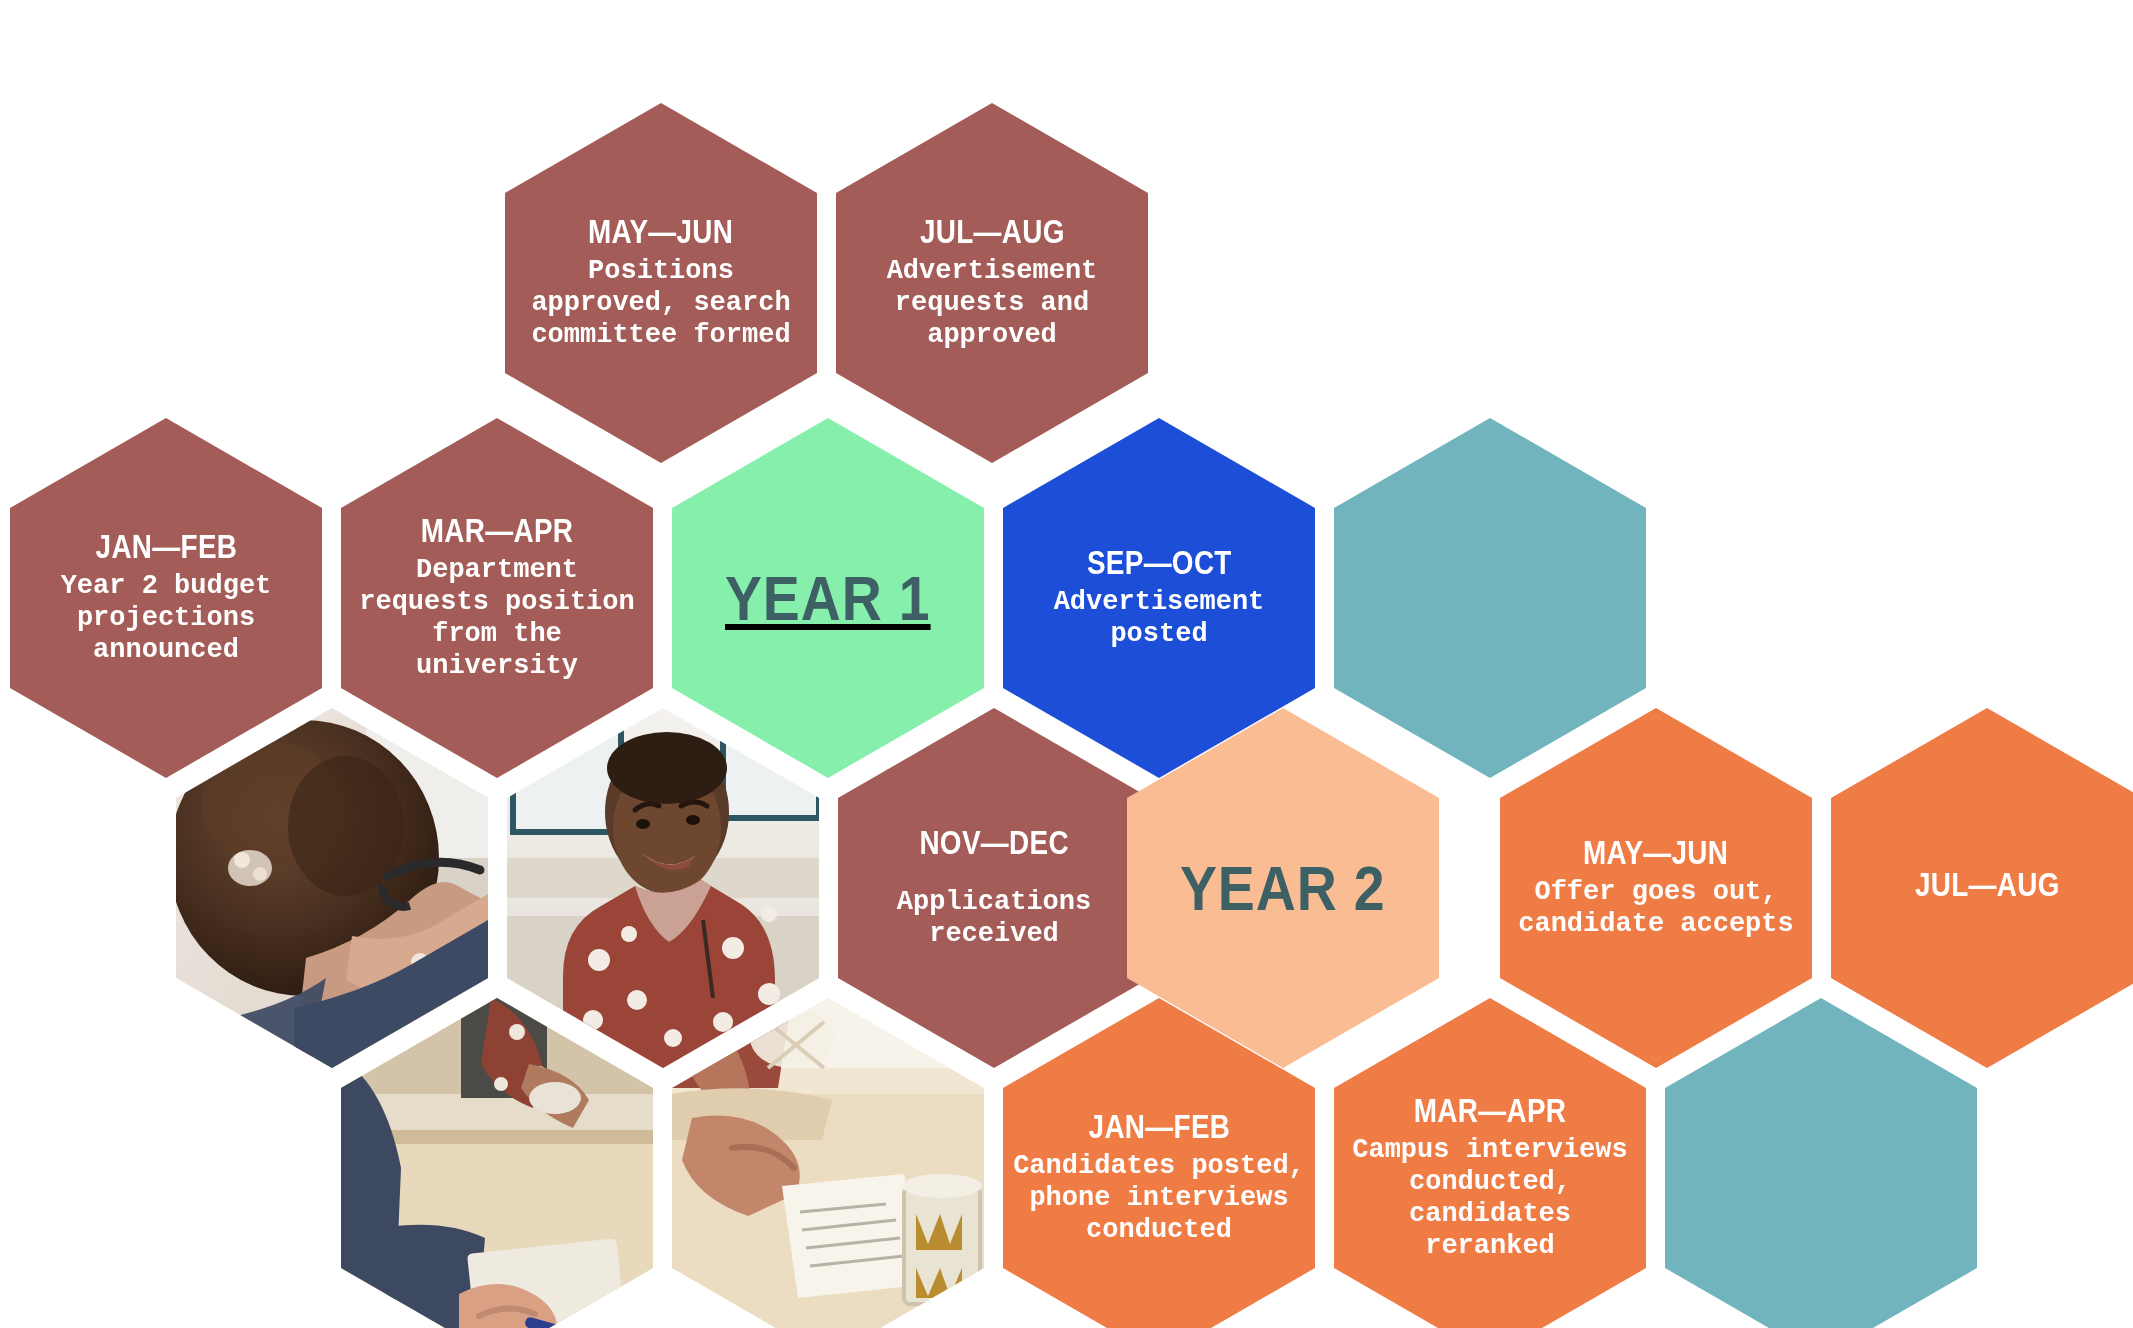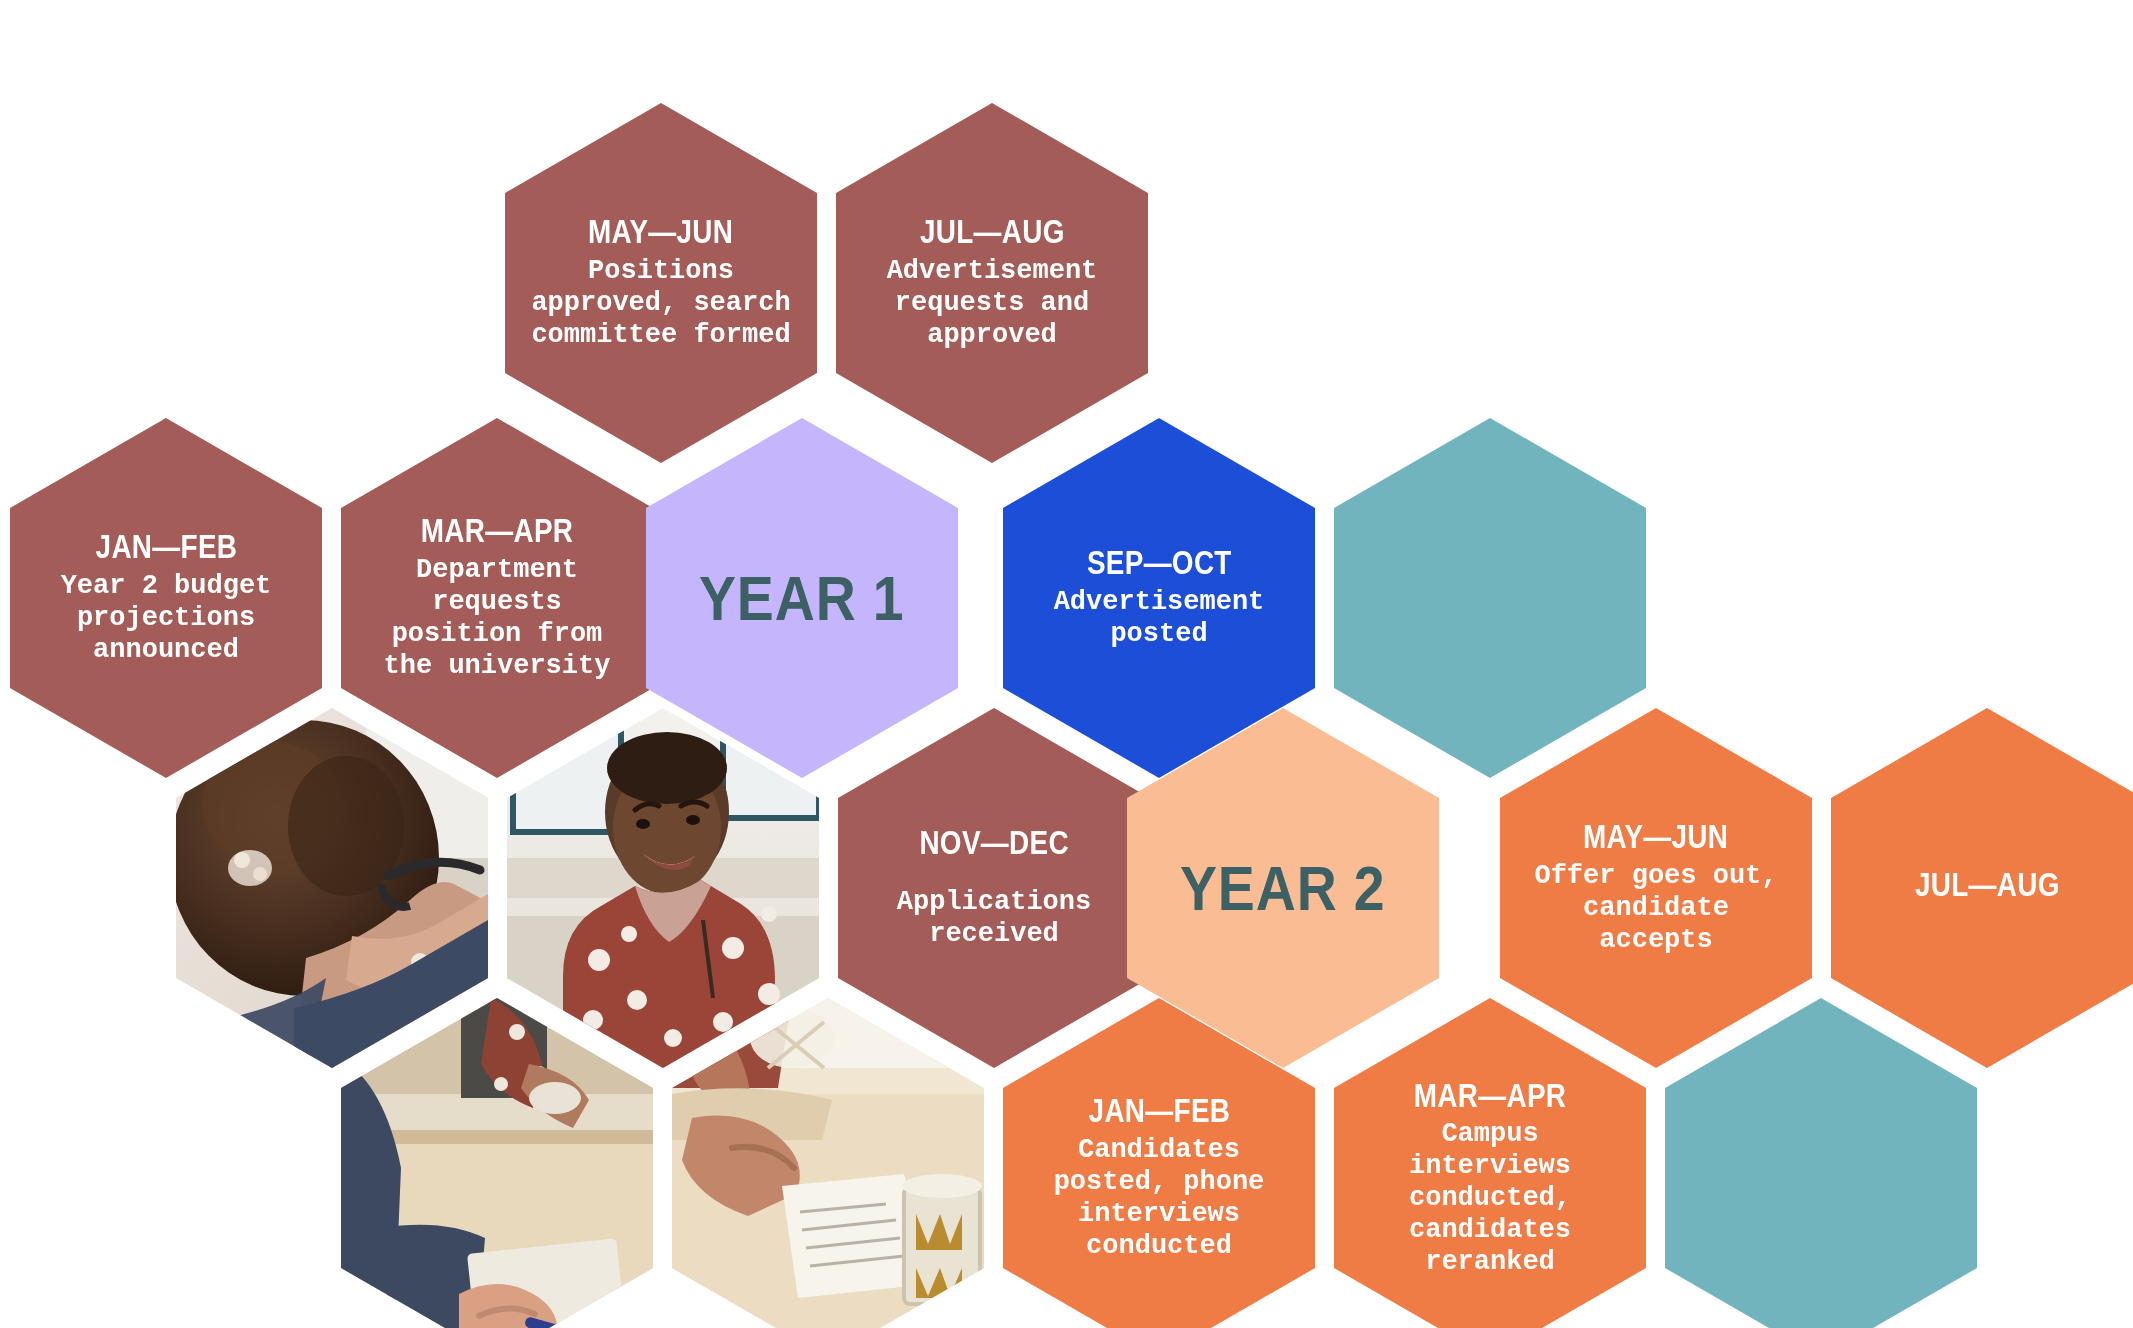--- a/index.html
+++ b/index.html
@@ -23,21 +23,21 @@
     position: absolute;
     width: 312px;
     height: 360px;
     clip-path: polygon(50% 0%, 100% 25%, 100% 75%, 50% 100%, 0% 75%, 0% 25%);
     -webkit-clip-path: polygon(50% 0%, 100% 25%, 100% 75%, 50% 100%, 0% 75%, 0% 25%);
     display: flex;
     flex-direction: column;
     align-items: center;
     justify-content: center;
     box-sizing: border-box;
-    padding: 0 22px;
+    padding: 0 6px;
     text-align: center;
     overflow: hidden;
   }
 
   .hex .period {
     font-family: "Liberation Sans Narrow", "Liberation Sans", sans-serif;
     font-weight: 700;
     font-size: 34px;
     letter-spacing: 0.4px;
     color: #ffffff;
@@ -95,21 +95,21 @@
   <div class="hex" style="left:10px; top:418px; background:#A35C57;">
     <div class="period">JAN—FEB</div>
     <div class="desc">Year 2 budget projections announced</div>
   </div>
 
   <div class="hex" style="left:341px; top:418px; background:#A35C57;">
     <div class="period">MAR—APR</div>
     <div class="desc">Department requests position from the university</div>
   </div>
 
-  <div class="hex year" style="left:646px; top:418px; background:#c4b5fd;">
+  <div class="hex year" style="left:672px; top:418px; background:#86efac;text-decoration:underline;">
     <div class="year-label">YEAR 1</div>
   </div>
 
   <div class="hex" style="left:1003px; top:418px; background:#1d4ed8;">
     <div class="period">SEP—OCT</div>
     <div class="desc">Advertisement posted</div>
   </div>
 
   <div class="hex" style="left:1334px; top:418px; background:#72B4BD;"></div>
 

